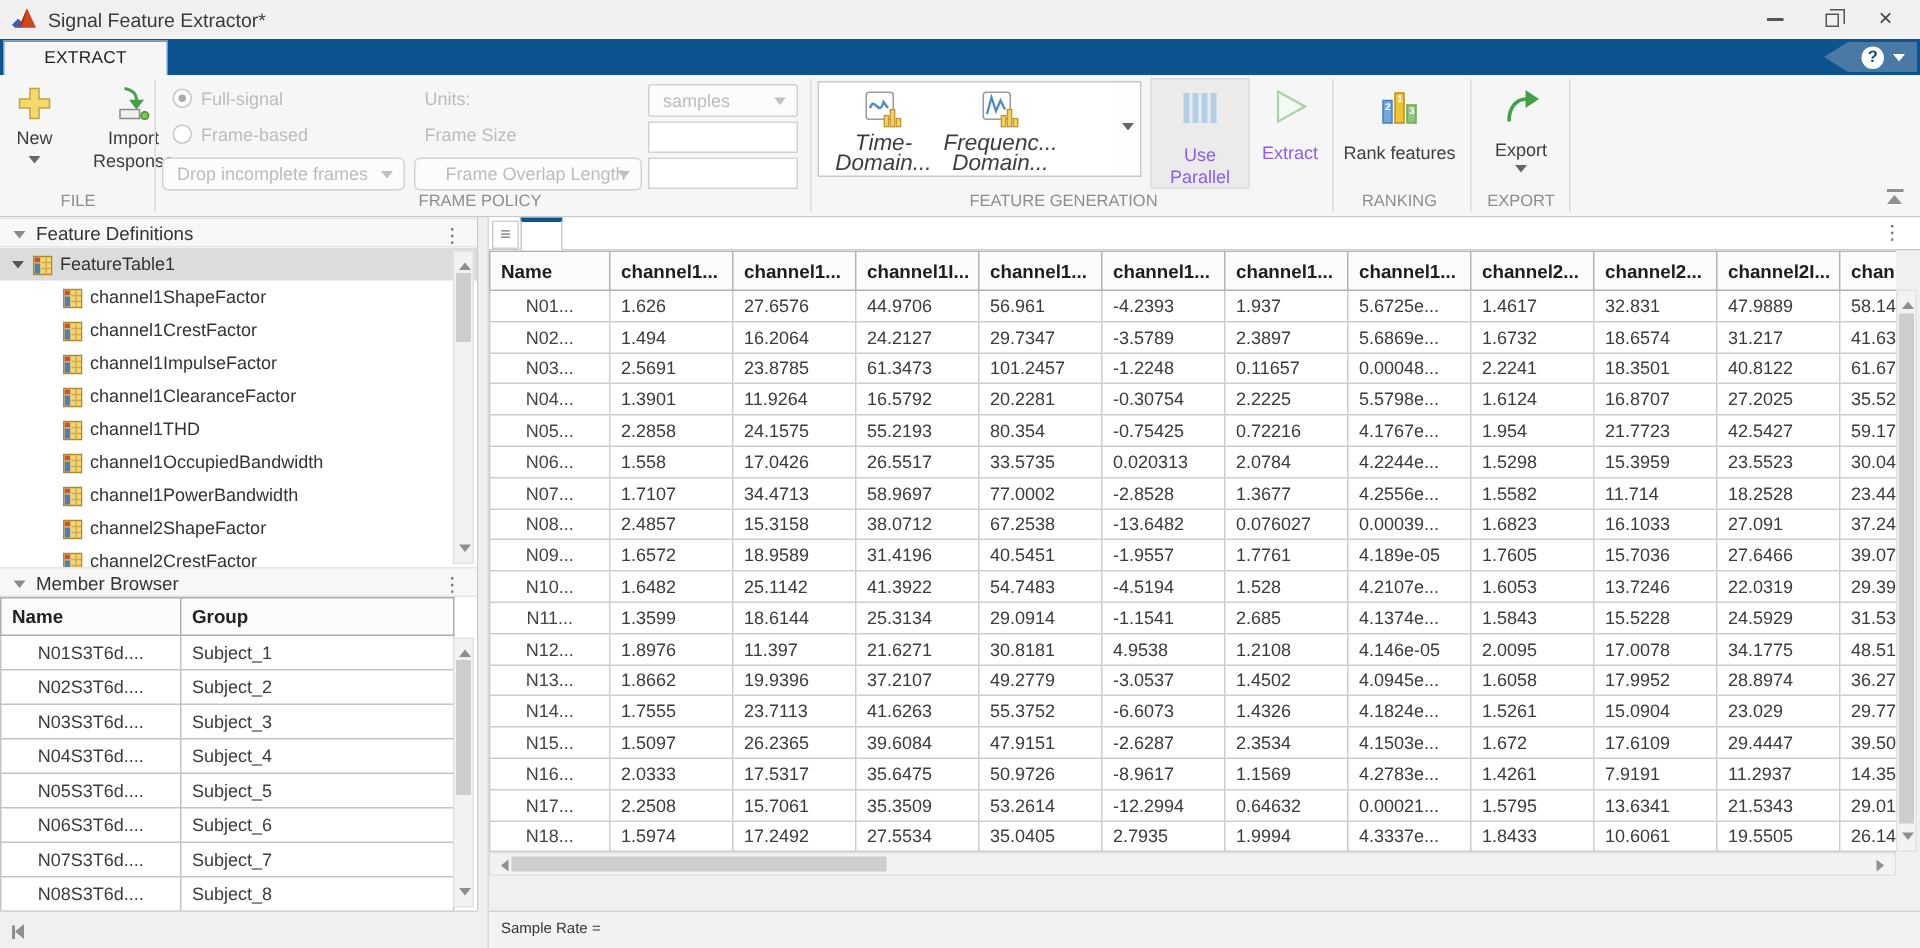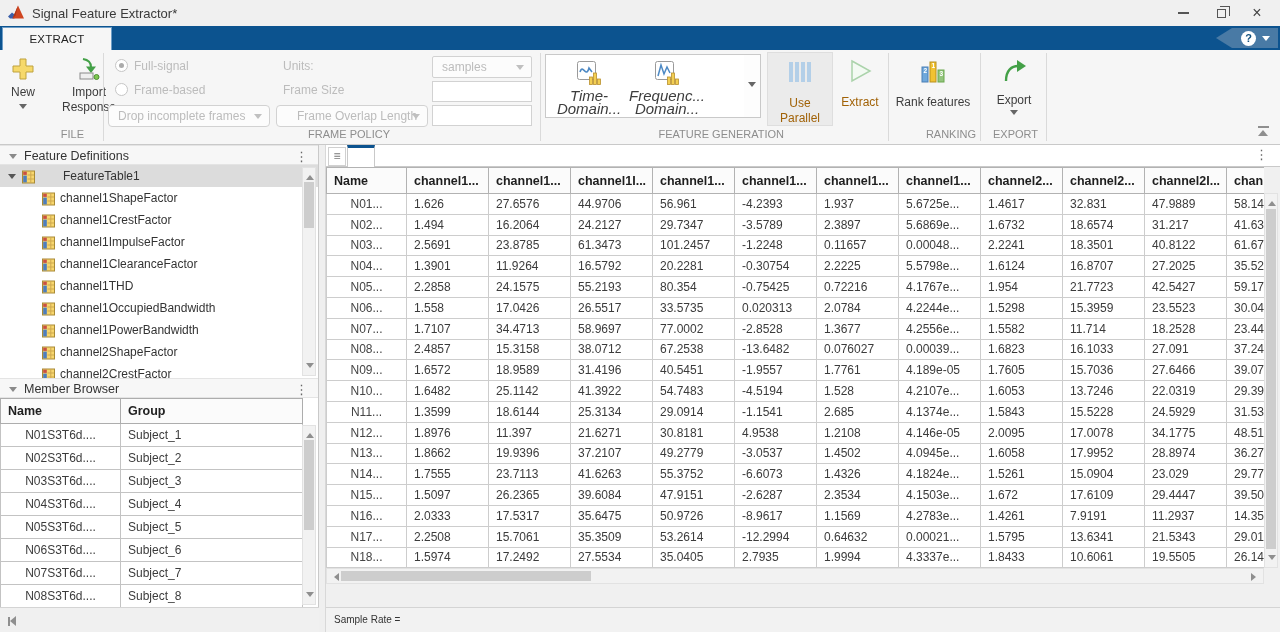--- a/index.html
+++ b/index.html
@@ -19,24 +19,24 @@
   
   .tabstrip { position:absolute; left:0; top:26px; width:1280px; height:24px; background:#0c538f; }
   .ribbon-tab { position:absolute; left:2px; top:1px; width:110px; height:23px; background:#f6f6f6; border:1px solid #6d9dc6; border-bottom:none; font-size:11.5px; color:#222; text-align:center; line-height:22px; letter-spacing:0.2px; }
   .help-pill { position:absolute; right:2px; top:2px; width:62px; height:20px; background:#497aa5; clip-path:polygon(16px 0, 100% 0, 100% 100%, 16px 100%, 0 50%); display:flex; align-items:center; justify-content:flex-end; gap:6px; padding-right:8px; }
   .help-circ { width:15px; height:15px; border-radius:50%; background:#fff; color:#12507e; font-size:11px; font-weight:bold; text-align:center; line-height:15px; }
   .tri-down-w { width:0; height:0; border:4px solid transparent; border-top:5px solid #fff; margin-top:4px; }
 
   
   .toolstrip { position:absolute; left:0; top:50px; width:1280px; height:95px; background:#f6f6f6; border-bottom:1px solid #c9c9c9; }
   .ts-divider { position:absolute; top:3px; height:88px; width:1px; background:#dadada; }
-  .ts-label { position:absolute; bottom:4px; font-size:11px; color:#8d8d8d; text-align:right; }
+  .ts-label { position:absolute; bottom:4px; font-size:11px; color:#8d8d8d; text-align:center; }
   .ts-btn { position:absolute; display:flex; flex-direction:column; align-items:center; cursor:default; }
   .ts-btn .lbl { font-size:12px; color:#3d3d3d; line-height:15px; text-align:center; }
-  .ts-btn.disabled .lbl { color:#a16207; }
+  .ts-btn.disabled .lbl { color:#8b5cf6; }
   .tri-down { width:0; height:0; border:4px solid transparent; border-top:5px solid #666; }
   .radio { position:absolute; width:13px; height:13px; border:1px solid #c6c6c6; border-radius:50%; background:#fff; }
   .radio.checked::after { content:''; position:absolute; inset:3px; border-radius:50%; background:#ababab; }
   .rlabel { position:absolute; font-size:12px; color:#bcbcbc; }
   .dd { position:absolute; height:22px; border:1px solid #d2d2d2; border-radius:4px; background:#fcfcfc; color:#bcbcbc; font-size:12px; line-height:20px; padding-left:9px; }
   .dd .arr { position:absolute; right:7px; top:8px; width:0; height:0; border:4px solid transparent; border-top:5px solid #c0c0c0; }
   .ti { position:absolute; height:21px; border:1px solid #d2d2d2; background:#fff; }
   .gallery { position:absolute; left:545px; top:4px; width:200px; height:64px; background:#fff; border:1px solid #c9c9c9; display:flex; }
   .gal-item { margin-left:8px; width:70px; display:flex; flex-direction:column; align-items:center; padding-top:5px; }
   .gal-item .gl { font-size:15px; color:#3d3d3d; line-height:13px;font-style:italic; }
@@ -54,21 +54,21 @@
   .kebab { position:absolute; right:10px; top:1px; color:#666; font-size:13px; }
 
   .tree { position:relative; height:213px; overflow:hidden; background:#fff; }
   .tree-row { position:relative; height:22px; line-height:22px; white-space:nowrap; }
   .tree-row.selected { background:#dcdcdc; }
   .tree-row .expander { position:absolute; left:8px; top:9px; width:0; height:0; border:4px solid transparent; border-top:5px solid #555; }
   .tree-row .ico { position:absolute; top:4px; }
   .tree-row.root .ico { left:22px; }
   .tree-row.child .ico { left:42px; }
   .tree-row .tlabel { position:absolute; top:0; font-size:12px; color:#333; }
-  .tree-row.root .tlabel { left:40px;margin-left:23px; }
+  .tree-row.root .tlabel { left:40px; }
   .tree-row.child .tlabel { left:60px; }
 
   .sb-v { position:absolute; width:14px; background:#f2f2f2; border:1px solid #e2e2e2; }
   .sb-h { position:absolute; height:16px; background:#f2f2f2; border:1px solid #e2e2e2; }
   .sb-thumb-v { position:absolute; left:1px; width:10px; background:#cdcdcd; }
   .sb-thumb-h { position:absolute; top:2px; height:10px; background:#cdcdcd; }
   .arr-up { position:absolute; left:3px; width:0; height:0; border:4px solid transparent; border-bottom:5px solid #8f8f8f; }
   .arr-dn { position:absolute; left:3px; width:0; height:0; border:4px solid transparent; border-top:5px solid #8f8f8f; }
   .arr-lf { position:absolute; top:4px; width:0; height:0; border:4px solid transparent; border-right:5px solid #8f8f8f; }
   .arr-rt { position:absolute; top:4px; width:0; height:0; border:4px solid transparent; border-left:5px solid #8f8f8f; }

